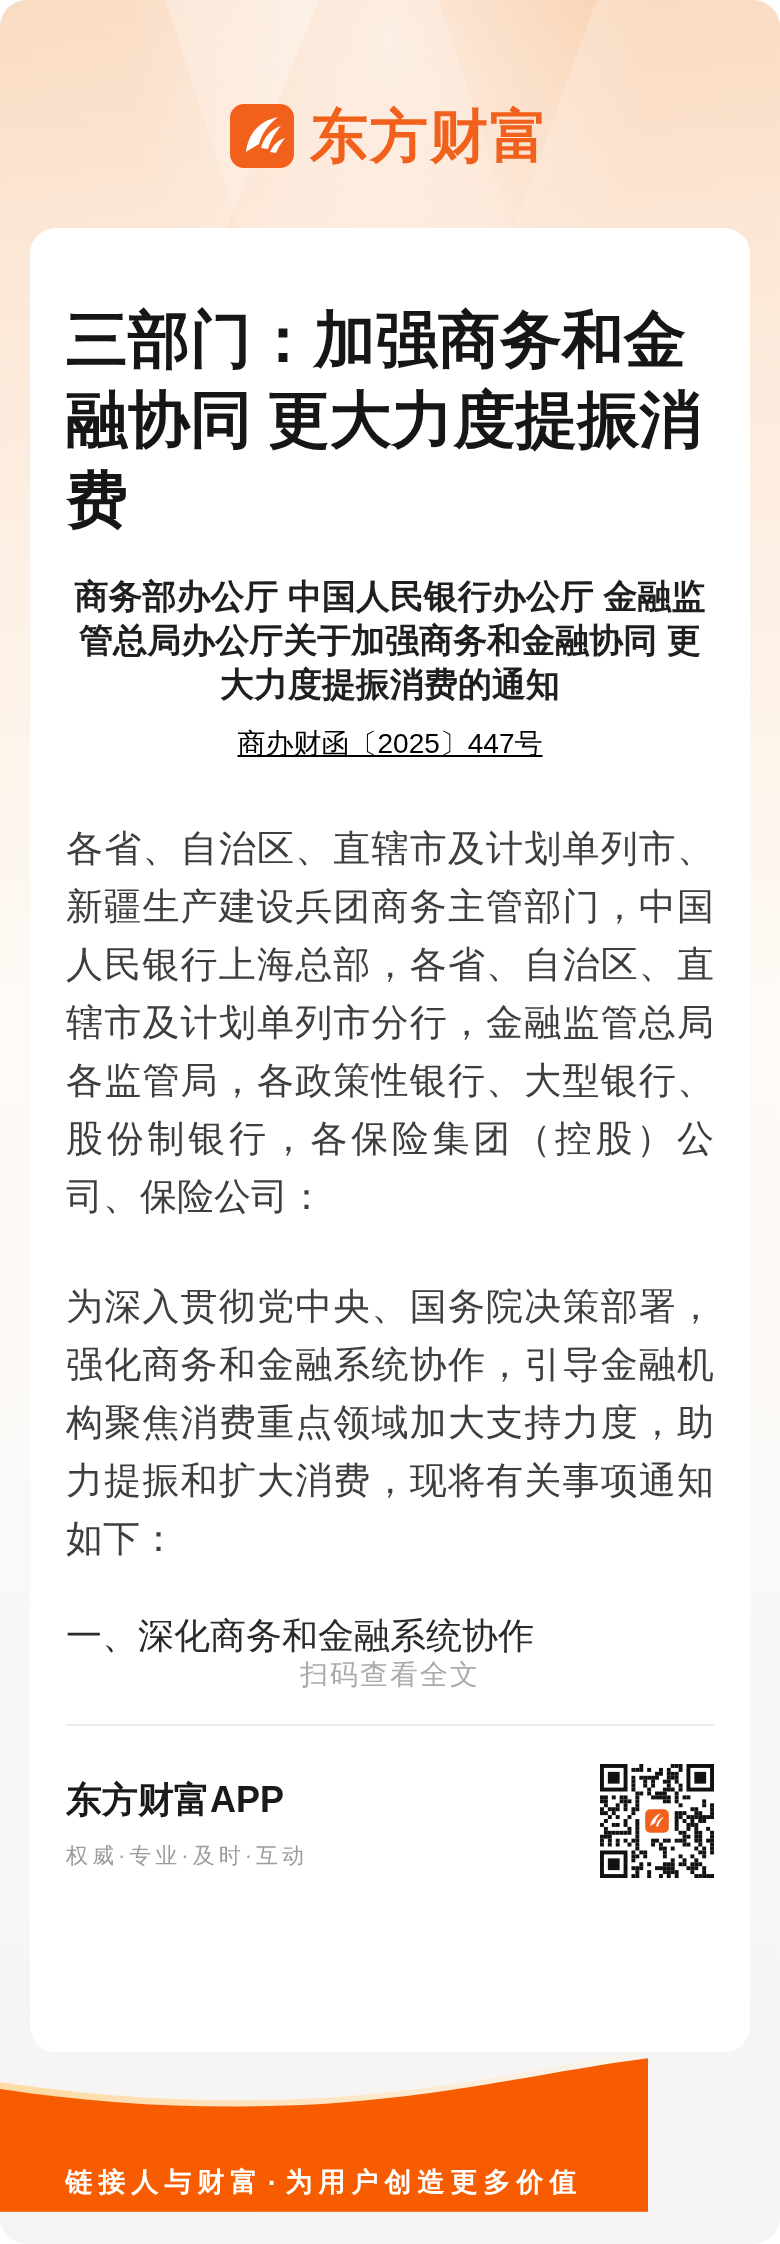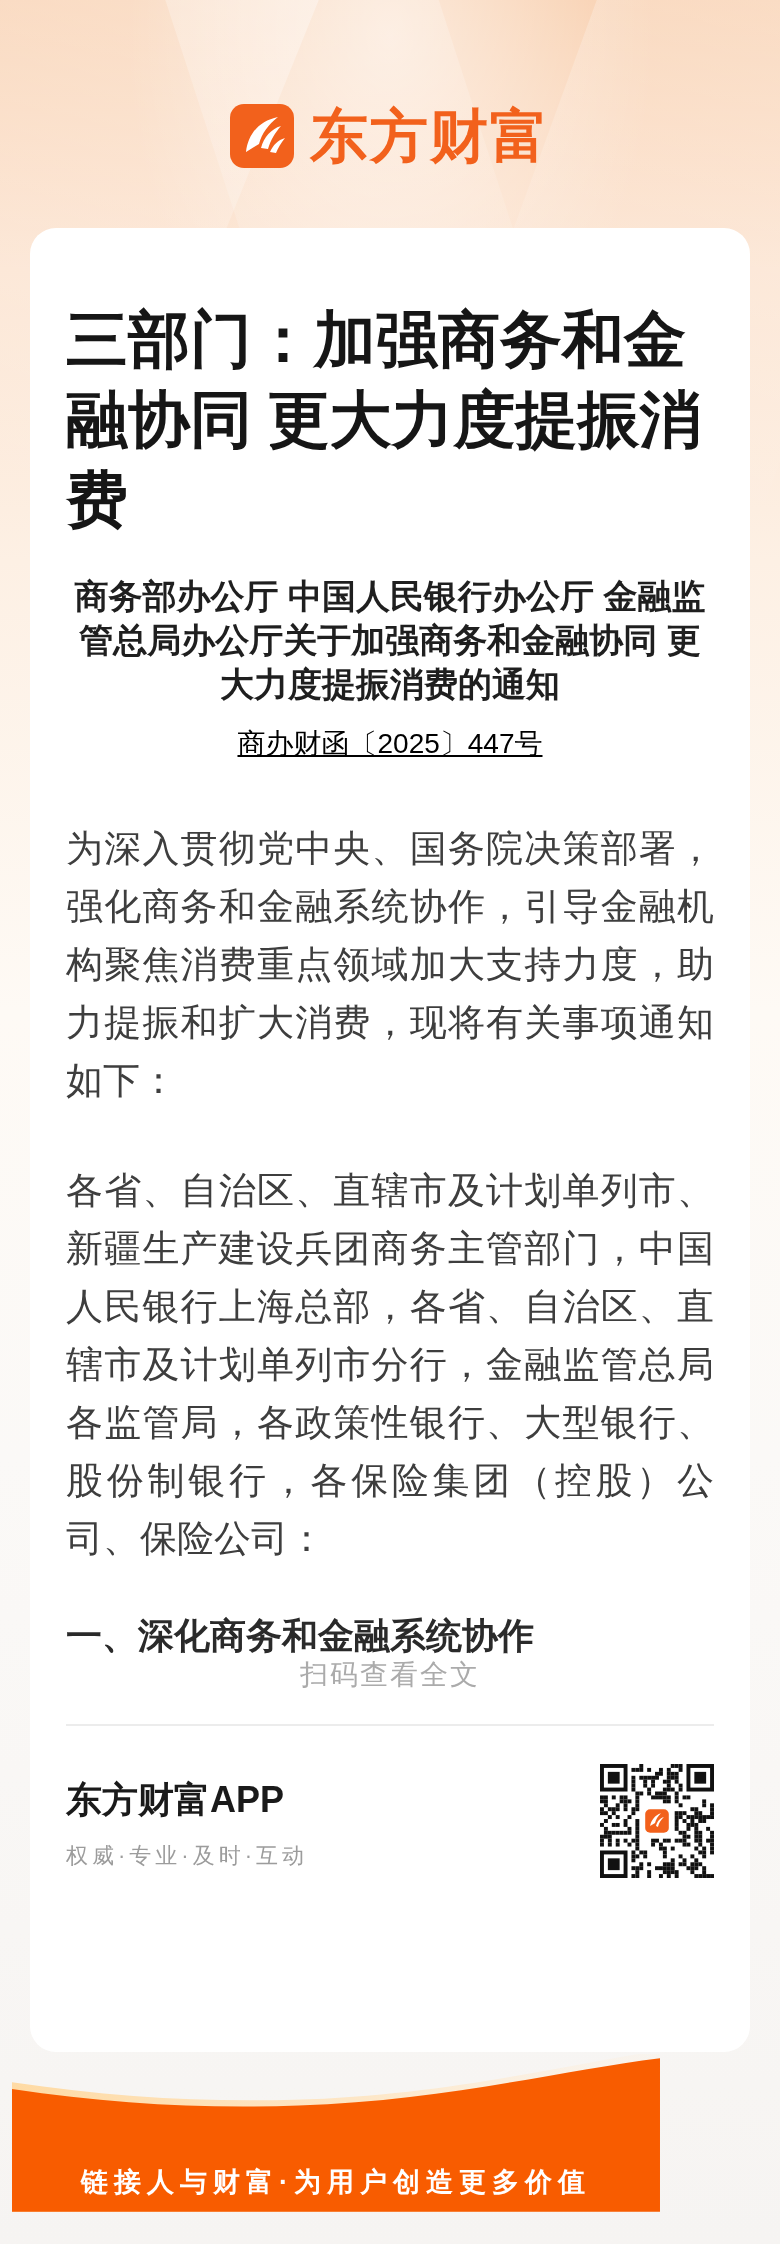--- a/index.html
+++ b/index.html
@@ -1,19 +1,20 @@
 <!DOCTYPE html>
 <html><head>
 <meta charset="utf-8">
 <style>
   html,body{margin:0;padding:0;background:#fff;}
   .page{
     position:relative;width:780px;height:2244px;overflow:hidden;
     font-family:"Liberation Sans","DejaVu Sans",sans-serif;
     background:linear-gradient(180deg,#f8cfae 0%,#fad8bd 5%,#fce5d3 12%,#fdf0e4 25%,#fefaf5 45%,#fbf9f7 65%,#f6f4f2 100%);
+    border-radius:27px;
   }
   .decor{position:absolute;inset:0;overflow:hidden;pointer-events:none;}
   .streak{position:absolute;top:-260px;height:1000px;background:linear-gradient(180deg,rgba(255,255,255,.45),rgba(255,255,255,0) 75%);}
   .s1{left:-90px;width:300px;transform:rotate(22deg);}
   .s2{left:250px;width:260px;transform:rotate(-18deg);opacity:.8;}
   .s3{right:-70px;width:330px;transform:rotate(20deg);opacity:.9;}
   .glow{position:absolute;top:0;left:0;right:0;height:600px;
     background:radial-gradient(ellipse at 50% 6%,rgba(255,255,255,.55),rgba(255,255,255,0) 48%);}
   
   .brand-row{position:absolute;top:104px;left:0;width:780px;display:flex;justify-content:center;align-items:center;gap:16px;}
@@ -22,29 +23,29 @@
   
   .card{position:absolute;left:30px;top:228px;width:720px;height:1824px;background:#fff;border-radius:26px;
     box-sizing:border-box;padding:14px 36px;overflow:hidden;}
   .title{margin:58px 0 0;font-family:"Liberation Serif","DejaVu Serif",serif;font-weight:700;
     font-size:62px;line-height:80px;color:#161616;}
   .meta{margin-top:24px;display:flex;gap:36px;font-size:27px;line-height:32px;color:#9c9c9c;}
   .doc-title{margin-top:34px;font-size:34px;line-height:44px;font-weight:700;color:#1f1f1f;text-align:center;}
   .doc-number{margin-top:16px;font-size:28px;line-height:44px;color:#000000;text-align:center;text-decoration:underline;}
   .para{margin-top:54px;font-size:37px;line-height:58px;color:#3e3e3e;text-align:justify;}
   .para + .para{margin-top:52px;}
-  .section-heading{margin-top:46px;font-size:36px;line-height:44px;font-weight:700;color:#2a2a2a;}
+  .section-heading{margin-top:46px;font-size:36px;line-height:44px;font-weight:400;color:#2a2a2a;}
   .scan-hint{font-size:28px;line-height:34px;color:#ababab;text-align:center;letter-spacing:2px;}
   .divider{margin-top:32px;border:0;border-top:2px solid #ececec;}
   .app-row{margin-top:38px;display:flex;justify-content:space-between;align-items:flex-start;gap:47px;}
   .app-name{margin-top:14px;font-size:36px;line-height:44px;font-weight:700;color:#1a1a1a;}
   .app-slogan{margin-top:16px;font-size:22px;line-height:36px;color:#9c9c9c;letter-spacing:4px;}
   .qr{width:114px;height:114px;display:block;}
   
-  .footer{position:absolute;left:12px;bottom:0;width:648px;height:190px;}
+  .footer{position:absolute;left:0;bottom:0;width:648px;height:190px;font-family:Liberation Mono, monospace;}
   .footer svg{position:absolute;inset:0;display:block;}
   .footer-text{position:absolute;left:0;right:0;bottom:44px;text-align:center;
     font-size:27px;font-weight:700;color:#ffffff;letter-spacing:6px;}
 </style>
 </head>
 <body>
 
 <div class="page">
 
   <div class="decor">
@@ -64,22 +65,22 @@
     <div class="brand-name">东方财富</div>
   </div>
 
   <div class="card">
     <h1 class="title">三部门：加强商务和金融协同 更大力度提振消费</h1>
 
 
     <div class="doc-title">商务部办公厅 中国人民银行办公厅 金融监管总局办公厅关于加强商务和金融协同 更大力度提振消费的通知</div>
     <div class="doc-number">商办财函〔2025〕447号</div>
 
+    <p class="para">各省、自治区、直辖市及计划单列市、新疆生产建设兵团商务主管部门，中国人民银行上海总部，各省、自治区、直辖市及计划单列市分行，金融监管总局各监管局，各政策性银行、大型银行、股份制银行，各保险集团（控股）公司、保险公司：</p>
     <p class="para">为深入贯彻党中央、国务院决策部署，强化商务和金融系统协作，引导金融机构聚焦消费重点领域加大支持力度，助力提振和扩大消费，现将有关事项通知如下：</p>
-    <p class="para">各省、自治区、直辖市及计划单列市、新疆生产建设兵团商务主管部门，中国人民银行上海总部，各省、自治区、直辖市及计划单列市分行，金融监管总局各监管局，各政策性银行、大型银行、股份制银行，各保险集团（控股）公司、保险公司：</p>
 
     <div class="section-heading">一、深化商务和金融系统协作</div>
 
     <div class="scan-hint">扫码查看全文</div>
 
     <hr class="divider">
 
     <div class="app-row">
       <div>
         <div class="app-name">东方财富APP</div>

